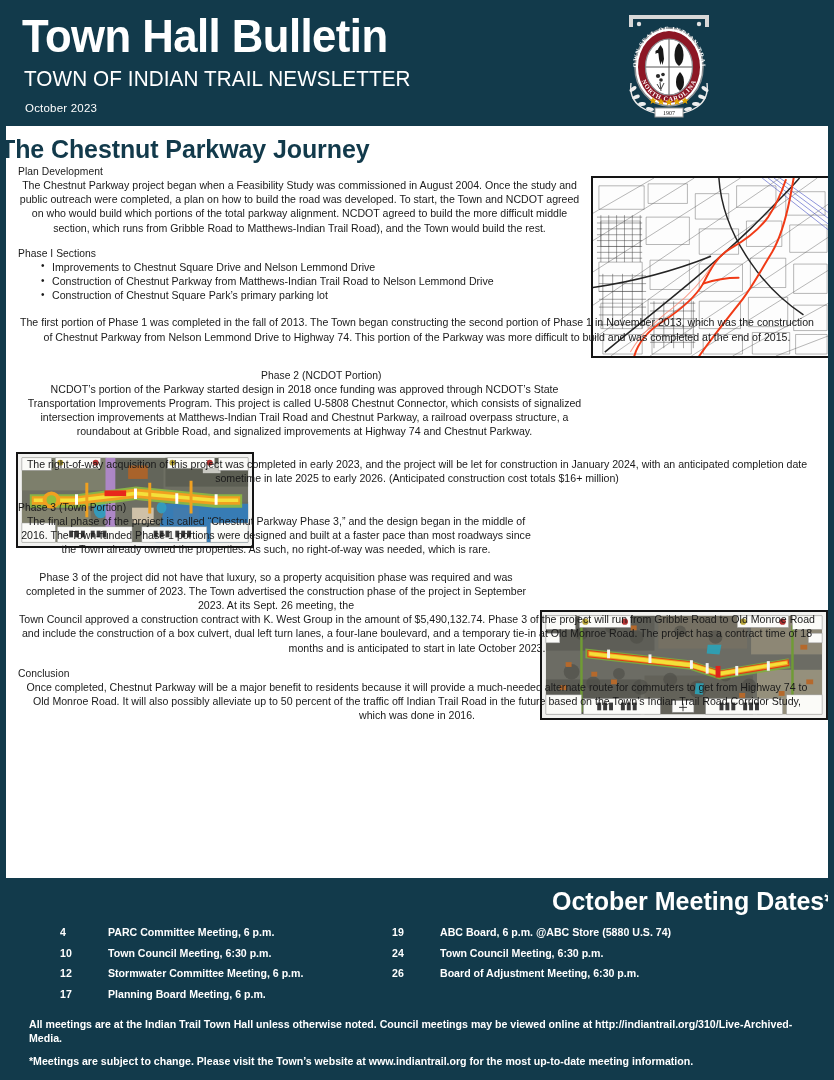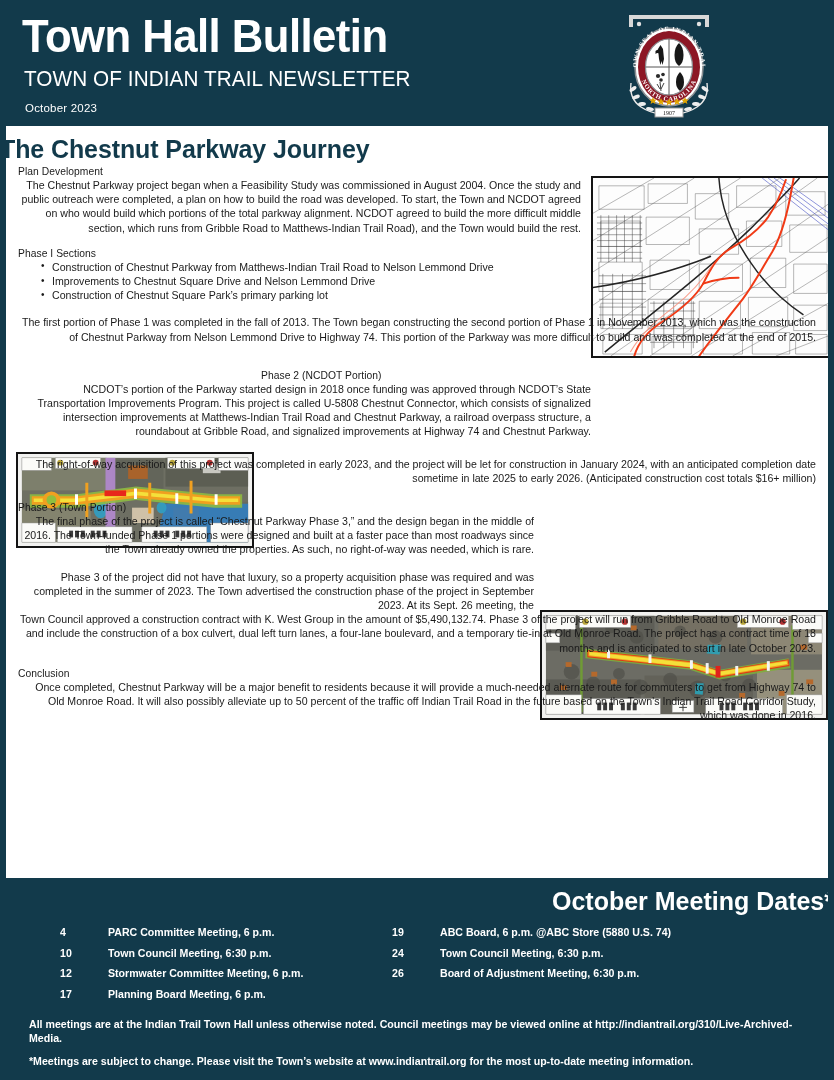--- a/index.html
+++ b/index.html
@@ -105,21 +105,21 @@
     font-weight: normal;
     color: #1a1a1a;
     margin: 0 0 1px 0;
     letter-spacing: 0.05px;
   }
   p.body {
     font-size: 10.6px;
     line-height: 14.2px;
     margin: 0;
     color: #1a1a1a;
-    text-align: right;
+    text-align: center;
   }
   .gap      { height: 13px; }
 
   ul.bullets {
     margin: 1px 0 0 0;
     padding-left: 23px;
     list-style: none;
   }
   ul.bullets li {
     font-size: 10.6px;
@@ -526,22 +526,22 @@
     <div>
       <div class="sec-head wrap-right">Plan Development</div>
       <p class="body wrap-right">The Chestnut Parkway project began when a Feasibility Study was commissioned in August 2004. Once the study and public outreach were completed, a plan on how to build the road was developed. To start, the Town and NCDOT agreed on who would build which portions of the total parkway alignment. NCDOT agreed to build the more difficult middle section, which runs from Gribble Road to Matthews-Indian Trail Road), and the Town would build the rest.</p>
     </div>
 
     <div class="gap"></div>
 
     <div>
       <div class="sec-head wrap-right">Phase I Sections</div>
       <ul class="bullets wrap-right">
+        <li>Improvements to Chestnut Square Drive and Nelson Lemmond Drive</li>
         <li>Construction of Chestnut Parkway from Matthews-Indian Trail Road to Nelson Lemmond Drive</li>
-        <li>Improvements to Chestnut Square Drive and Nelson Lemmond Drive</li>
         <li>Construction of Chestnut Square Park’s primary parking lot</li>
       </ul>
       <div class="gap"></div>
       <p class="body">The first portion of Phase 1 was completed in the fall of 2013. The Town began constructing the second portion of Phase 1 in November 2013, which was the construction of Chestnut Parkway from Nelson Lemmond Drive to Highway 74. This portion of the Parkway was more difficult to build and was completed at the end of 2015.</p>
     </div>
 
     <div style="height:26px"></div>
 
     <div>
       <div class="sec-head wrap-left">Phase 2 (NCDOT Portion)</div>

